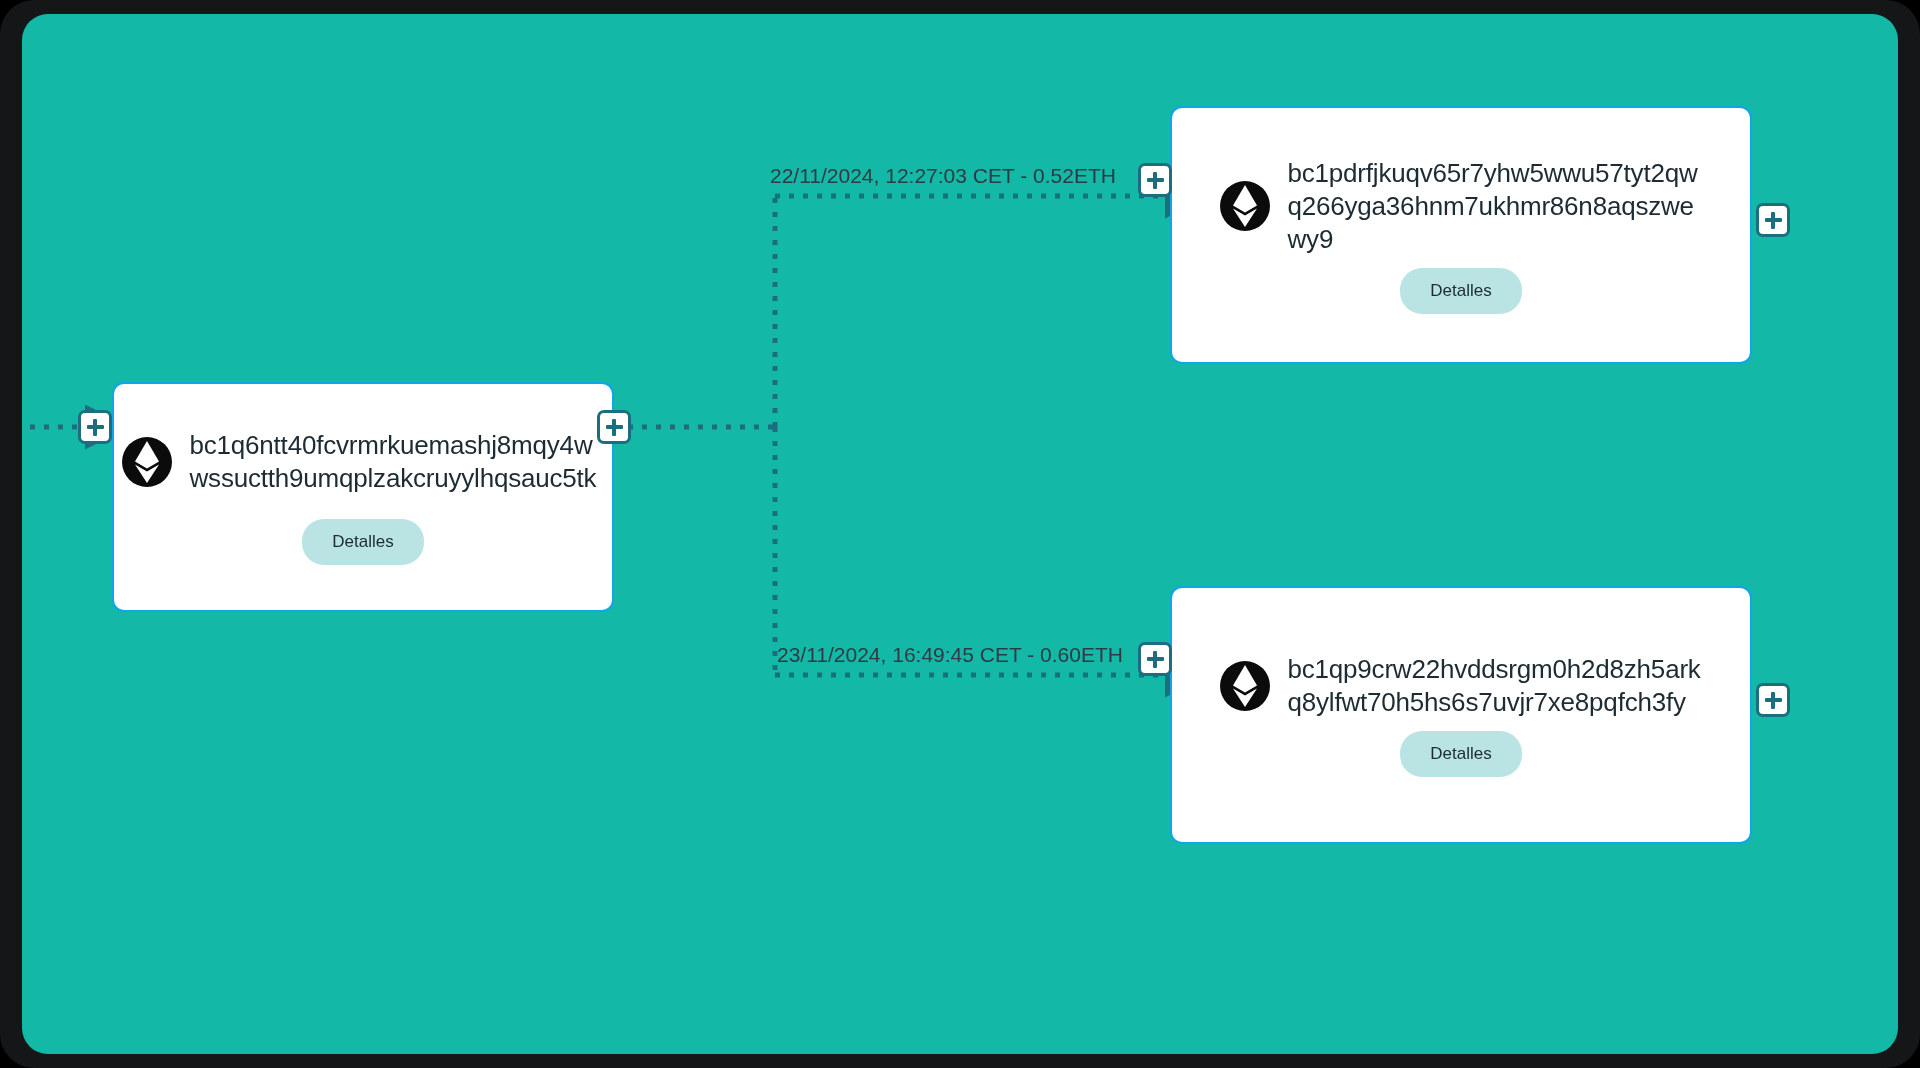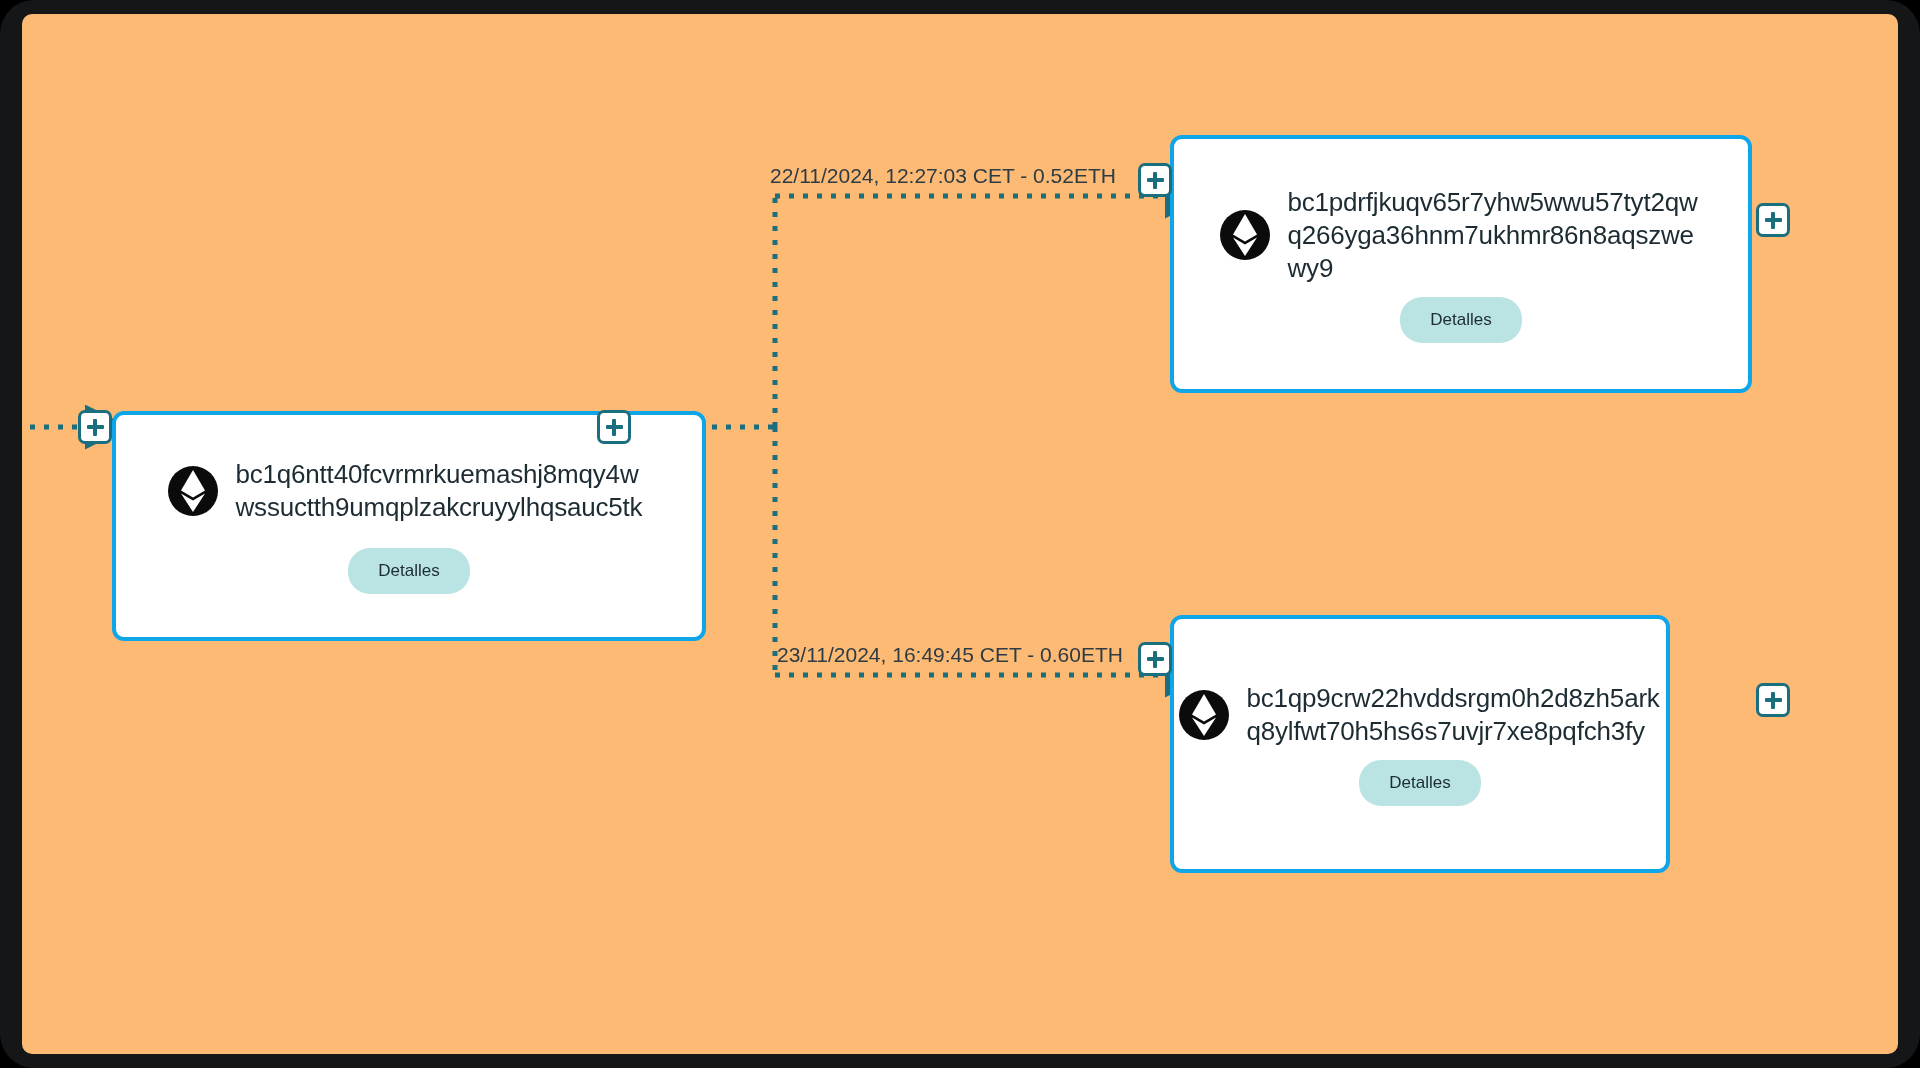--- a/index.html
+++ b/index.html
@@ -23,46 +23,45 @@
     background: #141618;
     border-radius: 34px;
     box-sizing: border-box;
   }
   #graph-canvas {
     position: absolute;
     left: 22px;
     top: 14px;
     width: 1876px;
     height: 1040px;
-    background: #fdba74;
-    border-radius: 10px;
+    background: #14b8a6;
+    border-radius: 26px;
     overflow: hidden;
   }
 
   
   #edge-layer {
     position: absolute;
     left: 0; top: 0;
     width: 1876px;
     height: 1040px;
     pointer-events: none;
   }
 
   
   .node-card {
     position: absolute;
     box-sizing: border-box;
     background: #ffffff;
-    border: 4px solid #0ea5e9;
+    border: 2px solid #0ea5e9;
     border-radius: 12px;
     display: flex;
     flex-direction: column;
     align-items: center;
     justify-content: center;
-    margin-top: 29px;
   }
   .node-row {
     display: flex;
     flex-direction: row;
     align-items: center;
     justify-content: center;
     gap: 18px;
     width: 100%;
   }
   .coin-icon {
@@ -169,21 +168,21 @@
     </svg>
 
     <div class="edge-label" style="left:748px; top:150px;">22/11/2024, 12:27:03 CET - 0.52ETH</div>
 
     <div class="edge-label" style="left:755px; top:629px;">23/11/2024, 16:49:45 CET - 0.60ETH</div>
 
     <div class="plus-handle" style="left:1116px; top:149px;"></div>
 
     <div class="plus-handle" style="left:1116px; top:628px;"></div>
 
-    <div class="node-card" style="left:90px; top:368px; width:594px; height:230px;gap:12px;">
+    <div class="node-card" style="left:90px; top:368px; width:502px; height:230px;gap:12px;">
       <div class="node-row">
         <span class="coin-icon">
           <svg width="30" height="46" viewBox="0 0 30 46">
             <path d="M15 2 L27 22.5 L15 29.5 L3 22.5 Z" fill="#ffffff"></path>
             <path d="M15 32.5 L27 25.5 L15 44 L3 25.5 Z" fill="#ffffff"></path>
           </svg>
         </span>
         <span class="node-address">bc1q6ntt40fcvrmrkuemashj8mqy4wwssuctth9umqplzakcruyylhqsauc5tk</span>
       </div>
       <button class="details-pill">Detalles</button>
@@ -201,21 +200,21 @@
             <path d="M15 32.5 L27 25.5 L15 44 L3 25.5 Z" fill="#ffffff"></path>
           </svg>
         </span>
         <span class="node-address">bc1pdrfjkuqv65r7yhw5wwu57tyt2qwq266yga36hnm7ukhmr86n8aqszwewy9</span>
       </div>
       <button class="details-pill">Detalles</button>
     </div>
 
     <div class="plus-handle" style="left:1734px; top:189px;"></div>
 
-    <div class="node-card" style="left:1148px; top:572px; width:500px; height:258px;">
+    <div class="node-card" style="left:1148px; top:572px; width:582px; height:258px;">
       <div class="node-row">
         <span class="coin-icon">
           <svg width="30" height="46" viewBox="0 0 30 46">
             <path d="M15 2 L27 22.5 L15 29.5 L3 22.5 Z" fill="#ffffff"></path>
             <path d="M15 32.5 L27 25.5 L15 44 L3 25.5 Z" fill="#ffffff"></path>
           </svg>
         </span>
         <span class="node-address">bc1qp9crw22hvddsrgm0h2d8zh5arkq8ylfwt70h5hs6s7uvjr7xe8pqfch3fy</span>
       </div>
       <button class="details-pill">Detalles</button>

